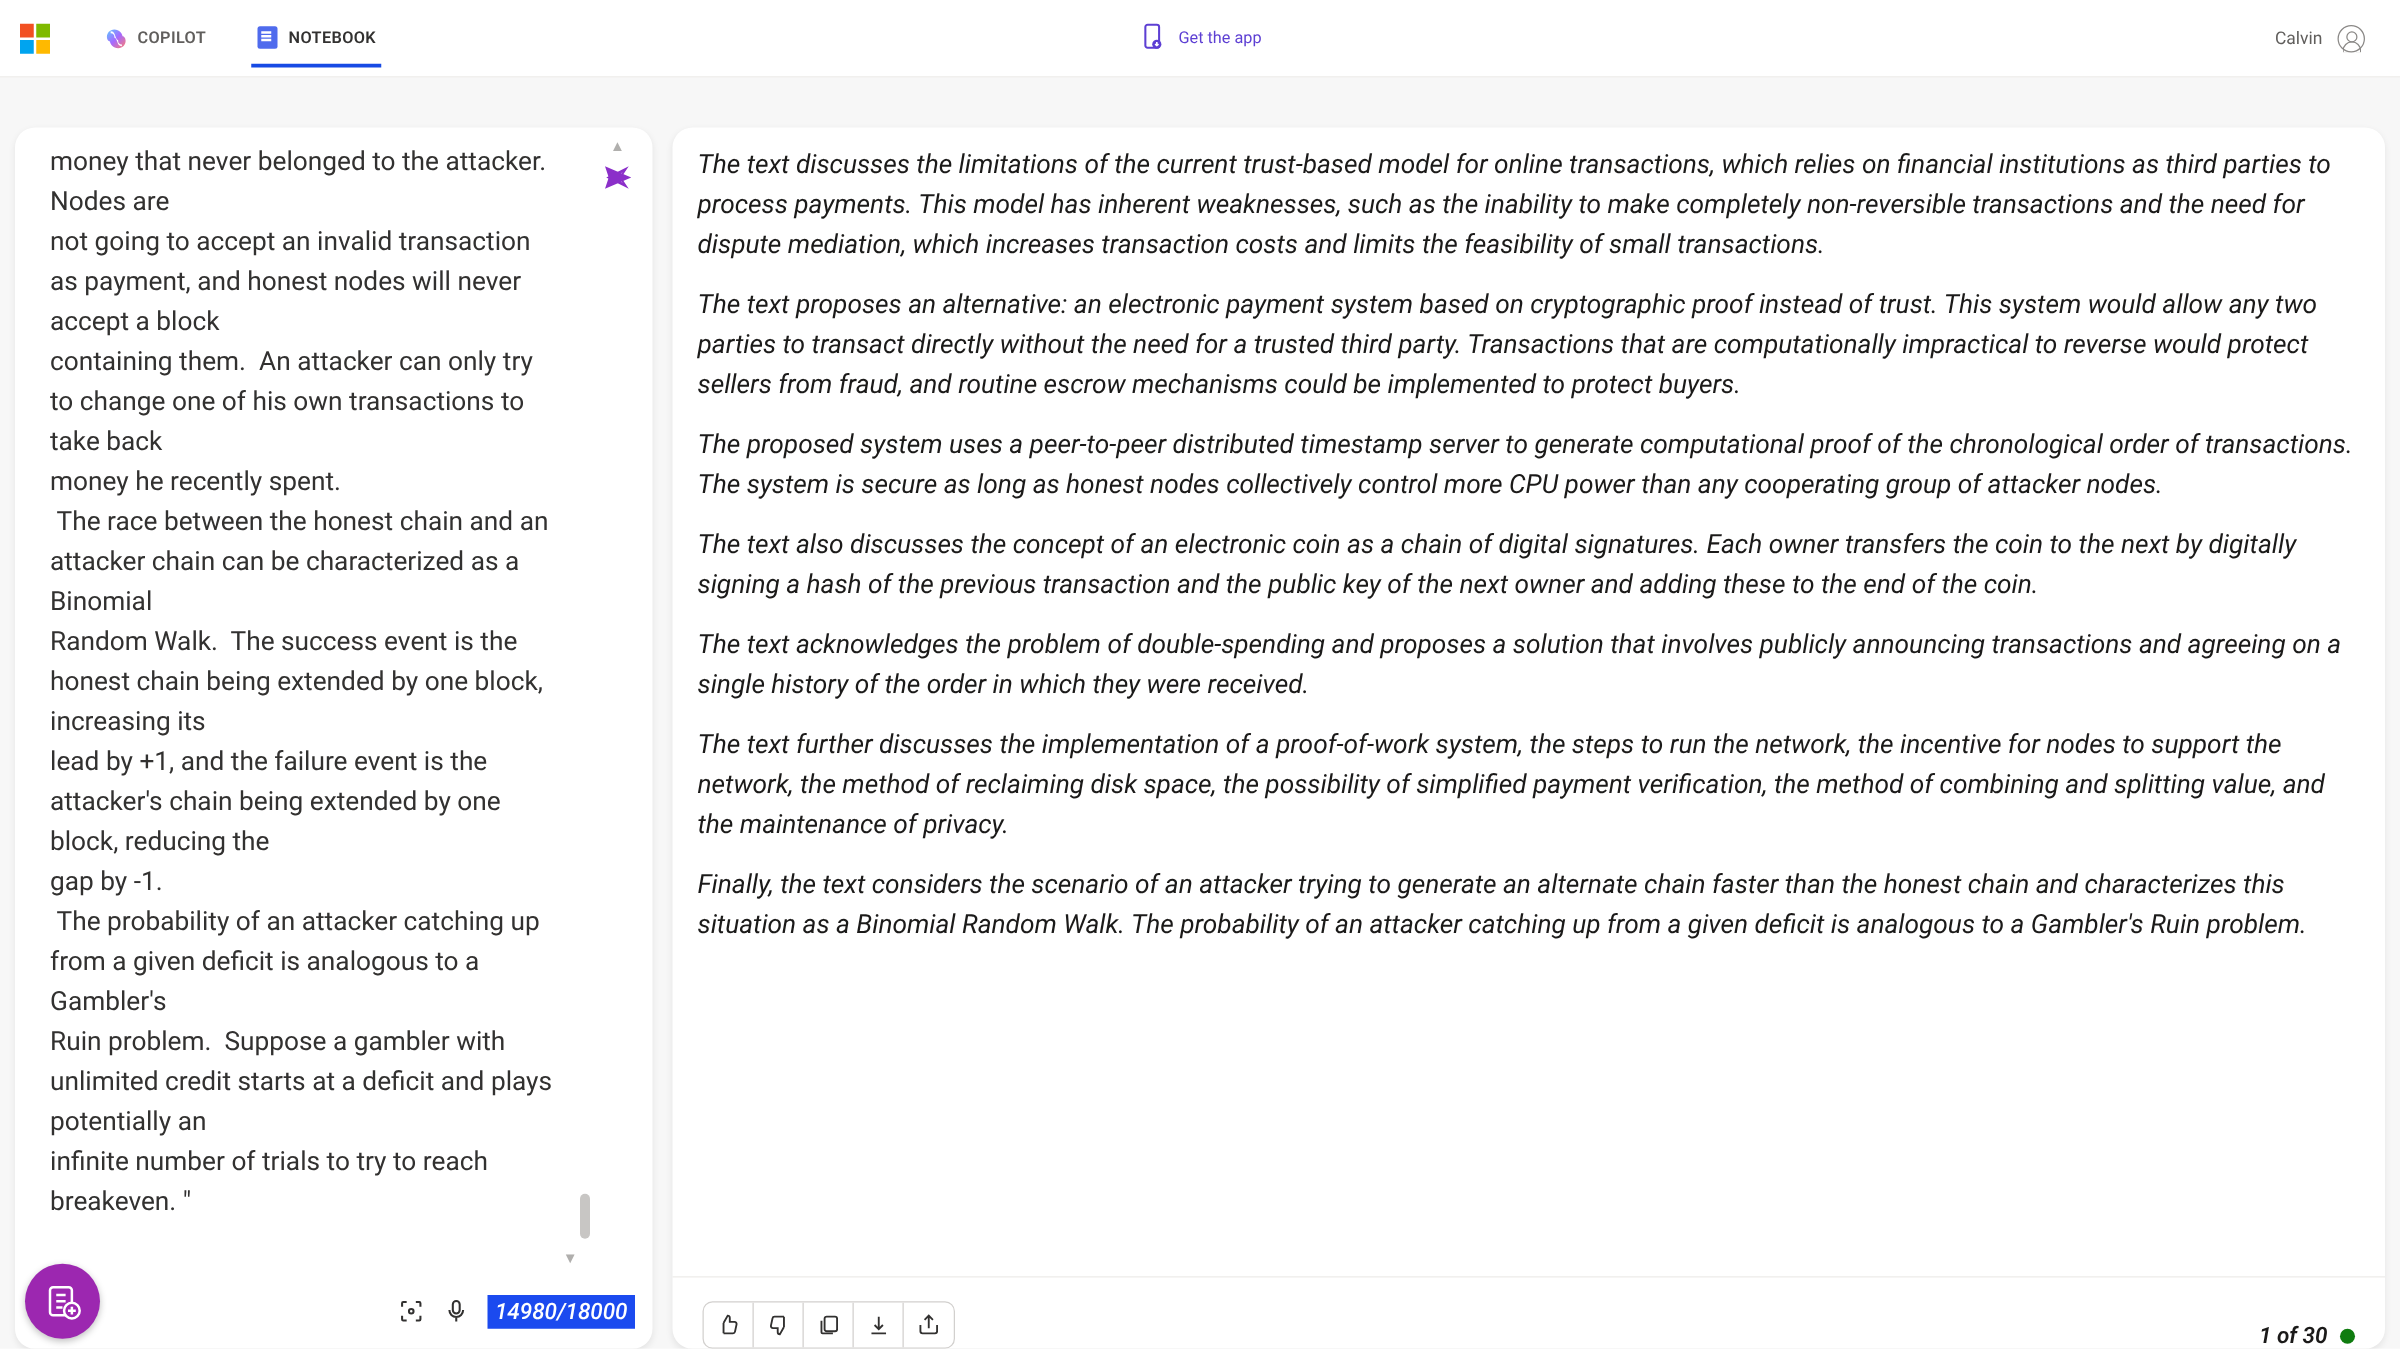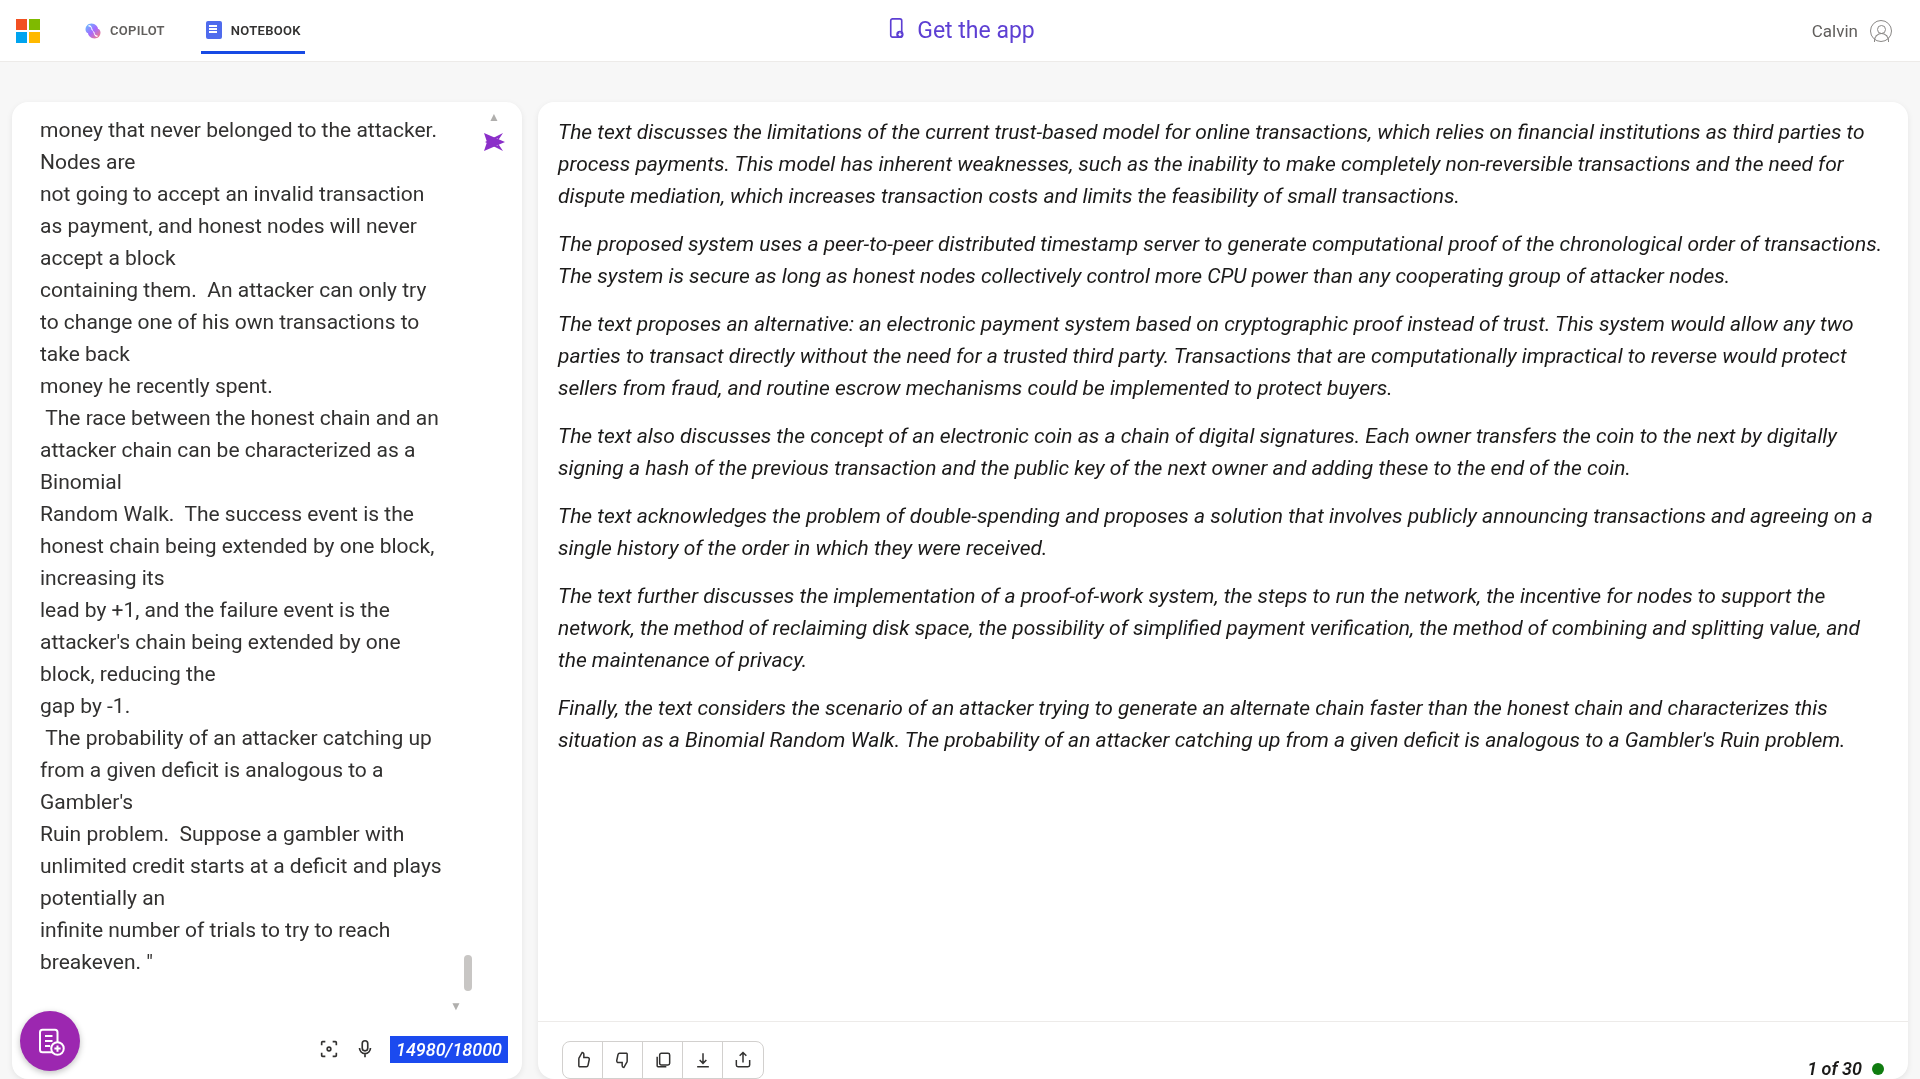--- a/index.html
+++ b/index.html
@@ -48,28 +48,28 @@
   }
   .notebook-ico:before {
     content:""; position:absolute; left:3px; top:4px; width:8px; height:2px; background:#fff; box-shadow:0 3px 0 #fff, 0 6px 0 #fff;
   }
   .header-center {
     position: absolute; left: 50%; transform: translateX(-50%);
     display: flex; align-items: center;
   }
   .get-app {
     display: flex; align-items: center; gap: 10px;
-    color: #5d3fd3; font-size: 23px; cursor: pointer;
+    color: #5d3fd3; font-size: 13px; cursor: pointer;
   }
   .get-app-ico svg { width: 22px; height: 22px; }
   .header-right {
     margin-left: auto; display: flex; align-items: center; gap: 12px;
     padding-right: 20px;
   }
-  .username { color: #605e5c; font-size: 17px; }
+  .username { color: #605e5c; font-size: 14px; }
   .avatar-ico { width: 22px; height: 22px; border: 1.5px solid #8a8886; border-radius: 50%; position: relative; }
   .avatar-ico:before { content:""; position:absolute; left:6px; top:4px; width:7px; height:7px; border:1.5px solid #8a8886; border-radius:50%; }
   .avatar-ico:after { content:""; position:absolute; left:3px; bottom:-1px; width:13px; height:8px; border:1.5px solid #8a8886; border-bottom:none; border-radius:8px 8px 0 0; }
 
   .workspace {
     display: flex;
     gap: 16px;
     padding: 40px 4px 14px 12px;
     height: calc(100% - 48px);
   }
@@ -290,22 +290,22 @@
             <path d="M6 11a6 6 0 0012 0M12 17v4"></path>
           </svg>
       </span>
       <span class="char-count">14980/18000</span>
     </div>
   </div>
 
   <div class="right-panel">
     <div class="response">
       <p>The text discusses the limitations of the current trust-based model for online transactions, which relies on financial institutions as third parties to process payments. This model has inherent weaknesses, such as the inability to make completely non-reversible transactions and the need for dispute mediation, which increases transaction costs and limits the feasibility of small transactions.</p>
+      <p>The text proposes an alternative: an electronic payment system based on cryptographic proof instead of trust. This system would allow any two parties to transact directly without the need for a trusted third party. Transactions that are computationally impractical to reverse would protect sellers from fraud, and routine escrow mechanisms could be implemented to protect buyers.</p>
       <p>The proposed system uses a peer-to-peer distributed timestamp server to generate computational proof of the chronological order of transactions. The system is secure as long as honest nodes collectively control more CPU power than any cooperating group of attacker nodes.</p>
-      <p>The text proposes an alternative: an electronic payment system based on cryptographic proof instead of trust. This system would allow any two parties to transact directly without the need for a trusted third party. Transactions that are computationally impractical to reverse would protect sellers from fraud, and routine escrow mechanisms could be implemented to protect buyers.</p>
       <p>The text also discusses the concept of an electronic coin as a chain of digital signatures. Each owner transfers the coin to the next by digitally signing a hash of the previous transaction and the public key of the next owner and adding these to the end of the coin.</p>
       <p>The text acknowledges the problem of double-spending and proposes a solution that involves publicly announcing transactions and agreeing on a single history of the order in which they were received.</p>
       <p>The text further discusses the implementation of a proof-of-work system, the steps to run the network, the incentive for nodes to support the network, the method of reclaiming disk space, the possibility of simplified payment verification, the method of combining and splitting value, and the maintenance of privacy.</p>
       <p>Finally, the text considers the scenario of an attacker trying to generate an alternate chain faster than the honest chain and characterizes this situation as a Binomial Random Walk. The probability of an attacker catching up from a given deficit is analogous to a Gambler's Ruin problem.</p>
     </div>
     <div class="right-footer">
       <div class="action-group">
         <div class="action-btn">
           <svg viewBox="0 0 24 24" fill="none" stroke-width="1.8">
               <path d="M7 20V10m0 10h9a2 2 0 002-1.6l1.5-7A2 2 0 0017.5 9H13V5a2 2 0 00-2-2l-4 7"></path>

